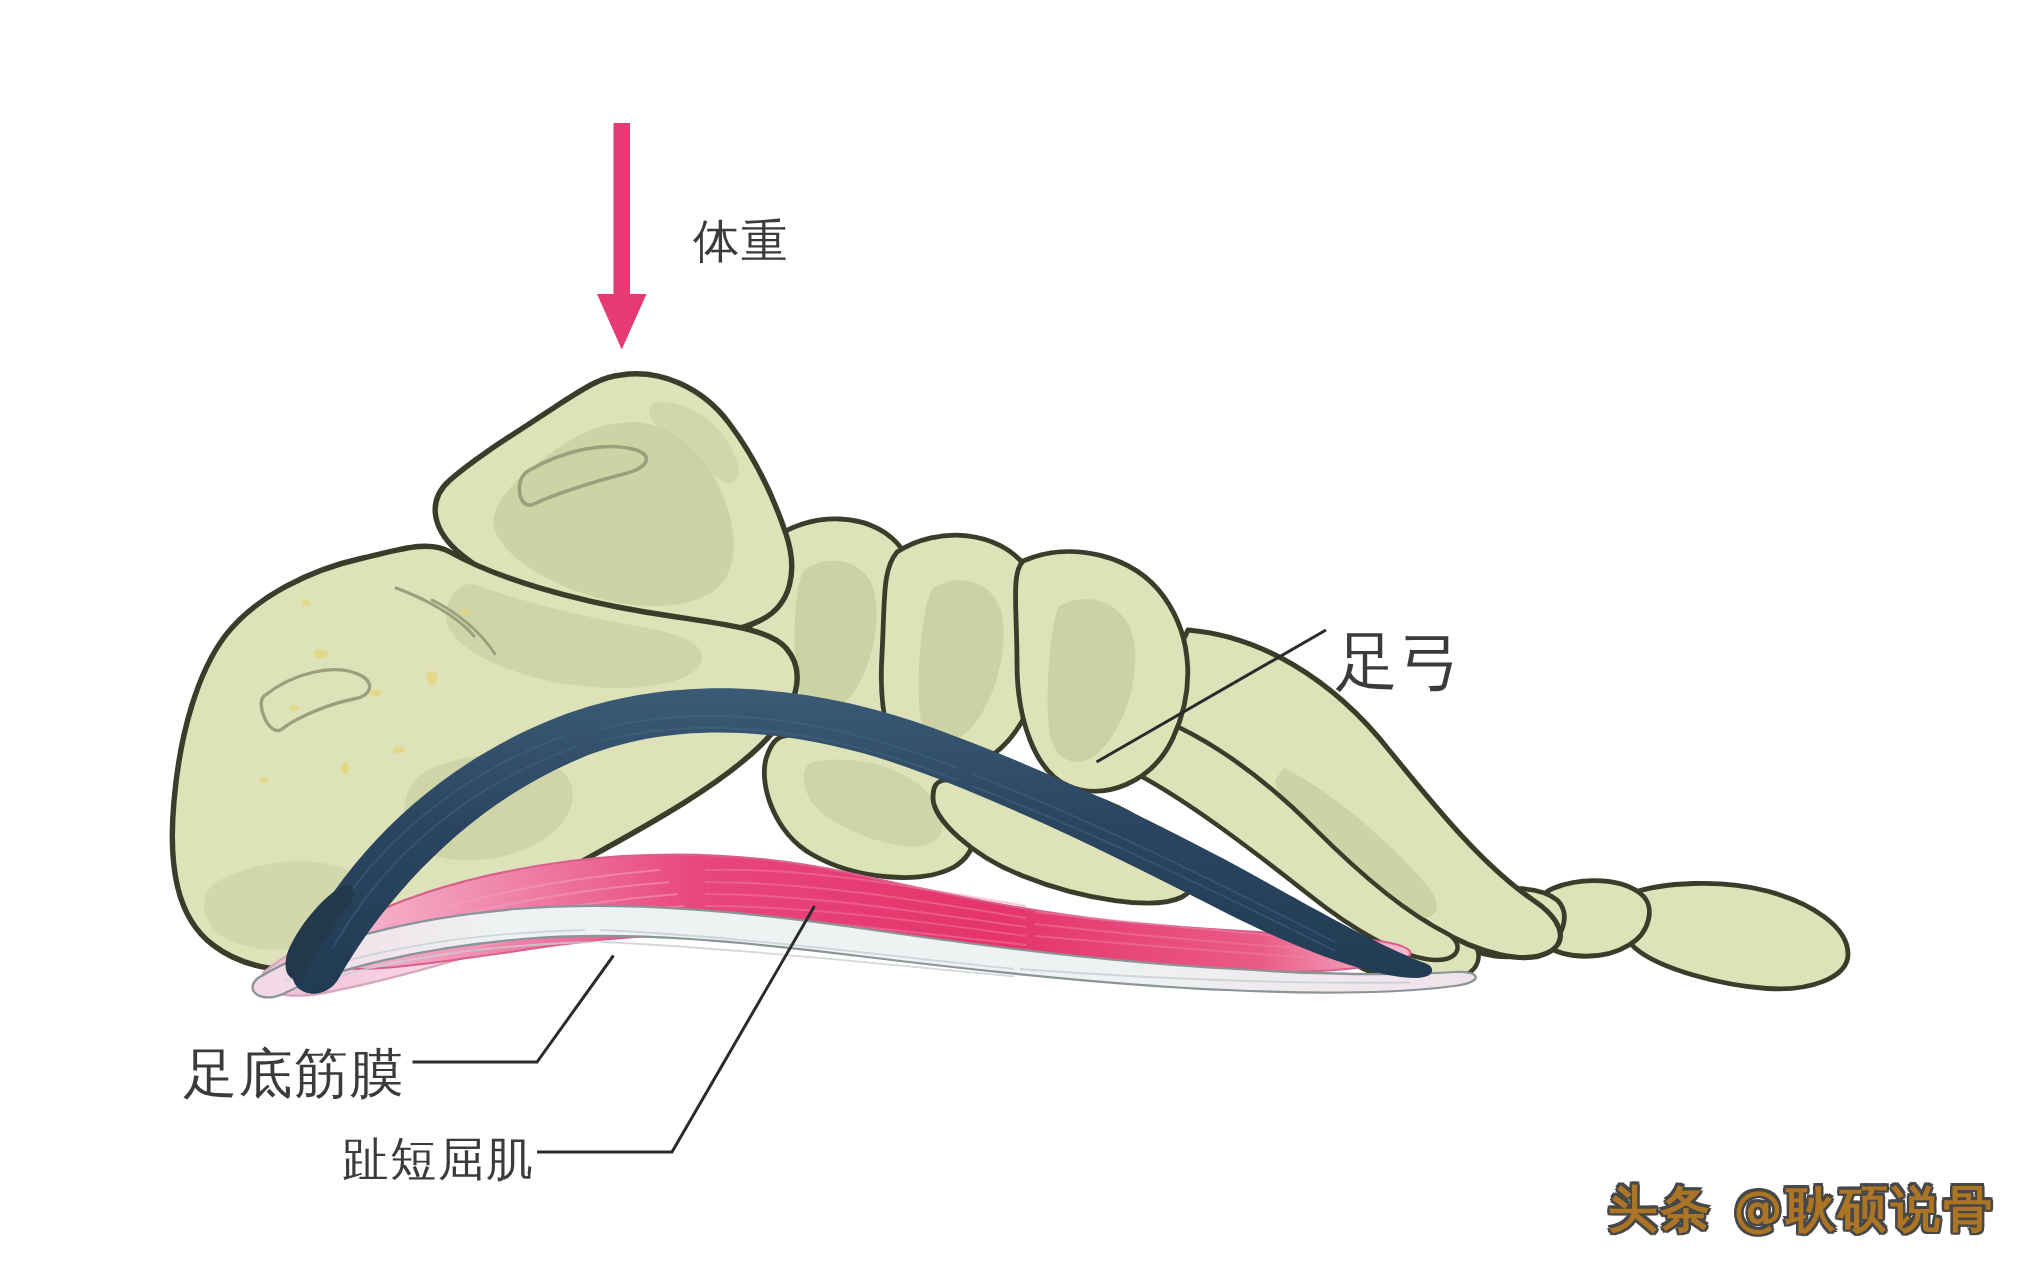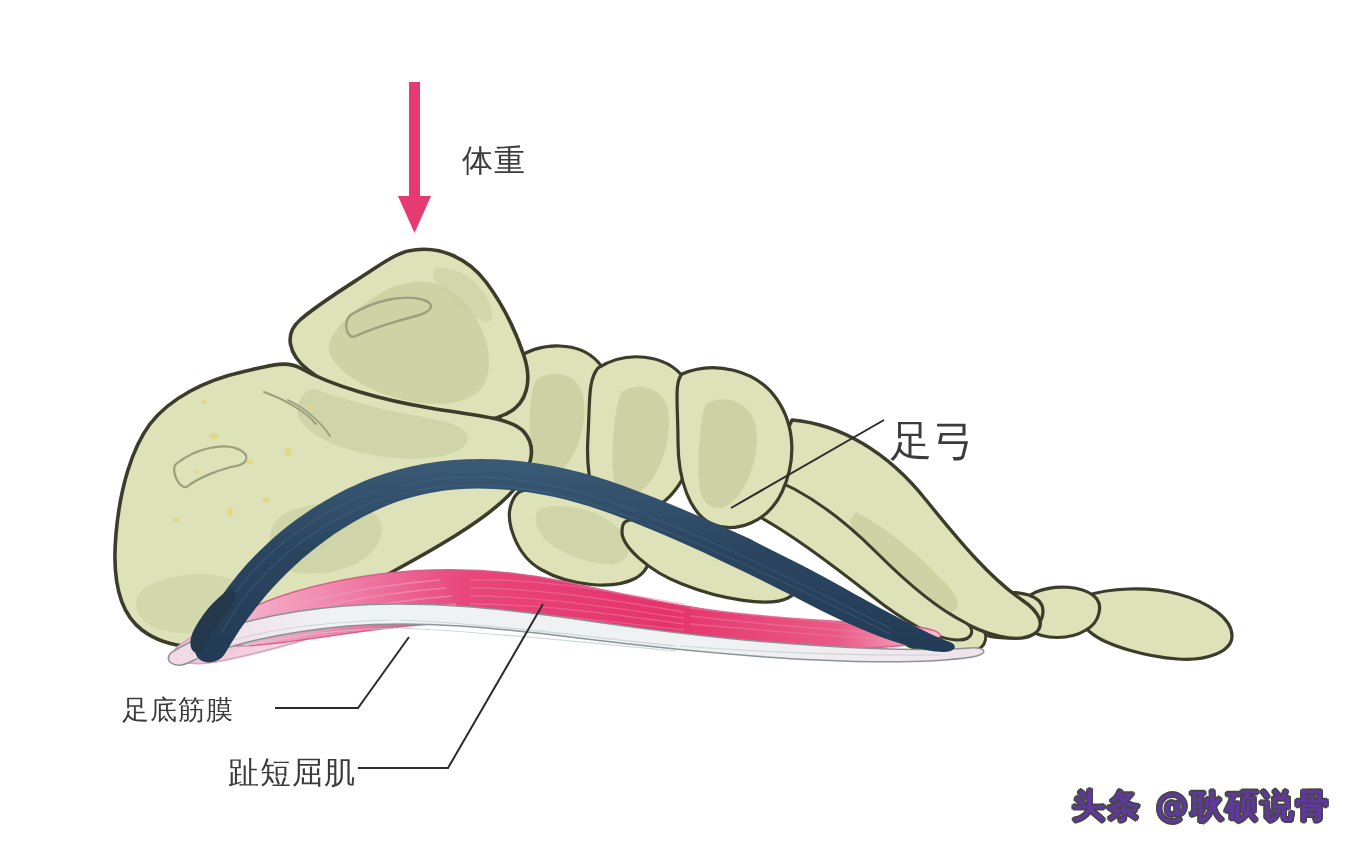--- a/index.html
+++ b/index.html
@@ -31,30 +31,30 @@
   .lbl {
     position: absolute;
     color: #3b3b3b;
     font-family: Liberation Sans, sans-serif;
     font-weight: 400;
     white-space: nowrap;
     letter-spacing: 1px;
   }
   #label-weight   { left: 462px; top: 140px; font-size: 31px; }
   #label-arch     { left: 890px; top: 413px; font-size: 42px; }
-  #label-fascia   { left: 122px; top: 692px; font-size: 27px; }
+  #label-fascia   { left: 122px; top: 692px; font-size: 36px; }
   #label-fdb      { left: 228px; top: 752px; font-size: 31px; }
 
   #watermark {
     position: absolute;
     left: 1072px;
     top: 784px;
     font-size: 33px;
     font-weight: 700;
-    color: #4c1d95;
+    color: #a16207;
     letter-spacing: 2px;
     text-shadow:
       -1.4px -1.4px 0 #2e2e2e,
        1.4px -1.4px 0 #2e2e2e,
       -1.4px  1.4px 0 #2e2e2e,
        1.4px  1.4px 0 #2e2e2e,
        0 -1.6px 0 #2e2e2e,
        0  1.6px 0 #2e2e2e,
       -1.6px 0 0 #2e2e2e,
        1.6px 0 0 #2e2e2e;

